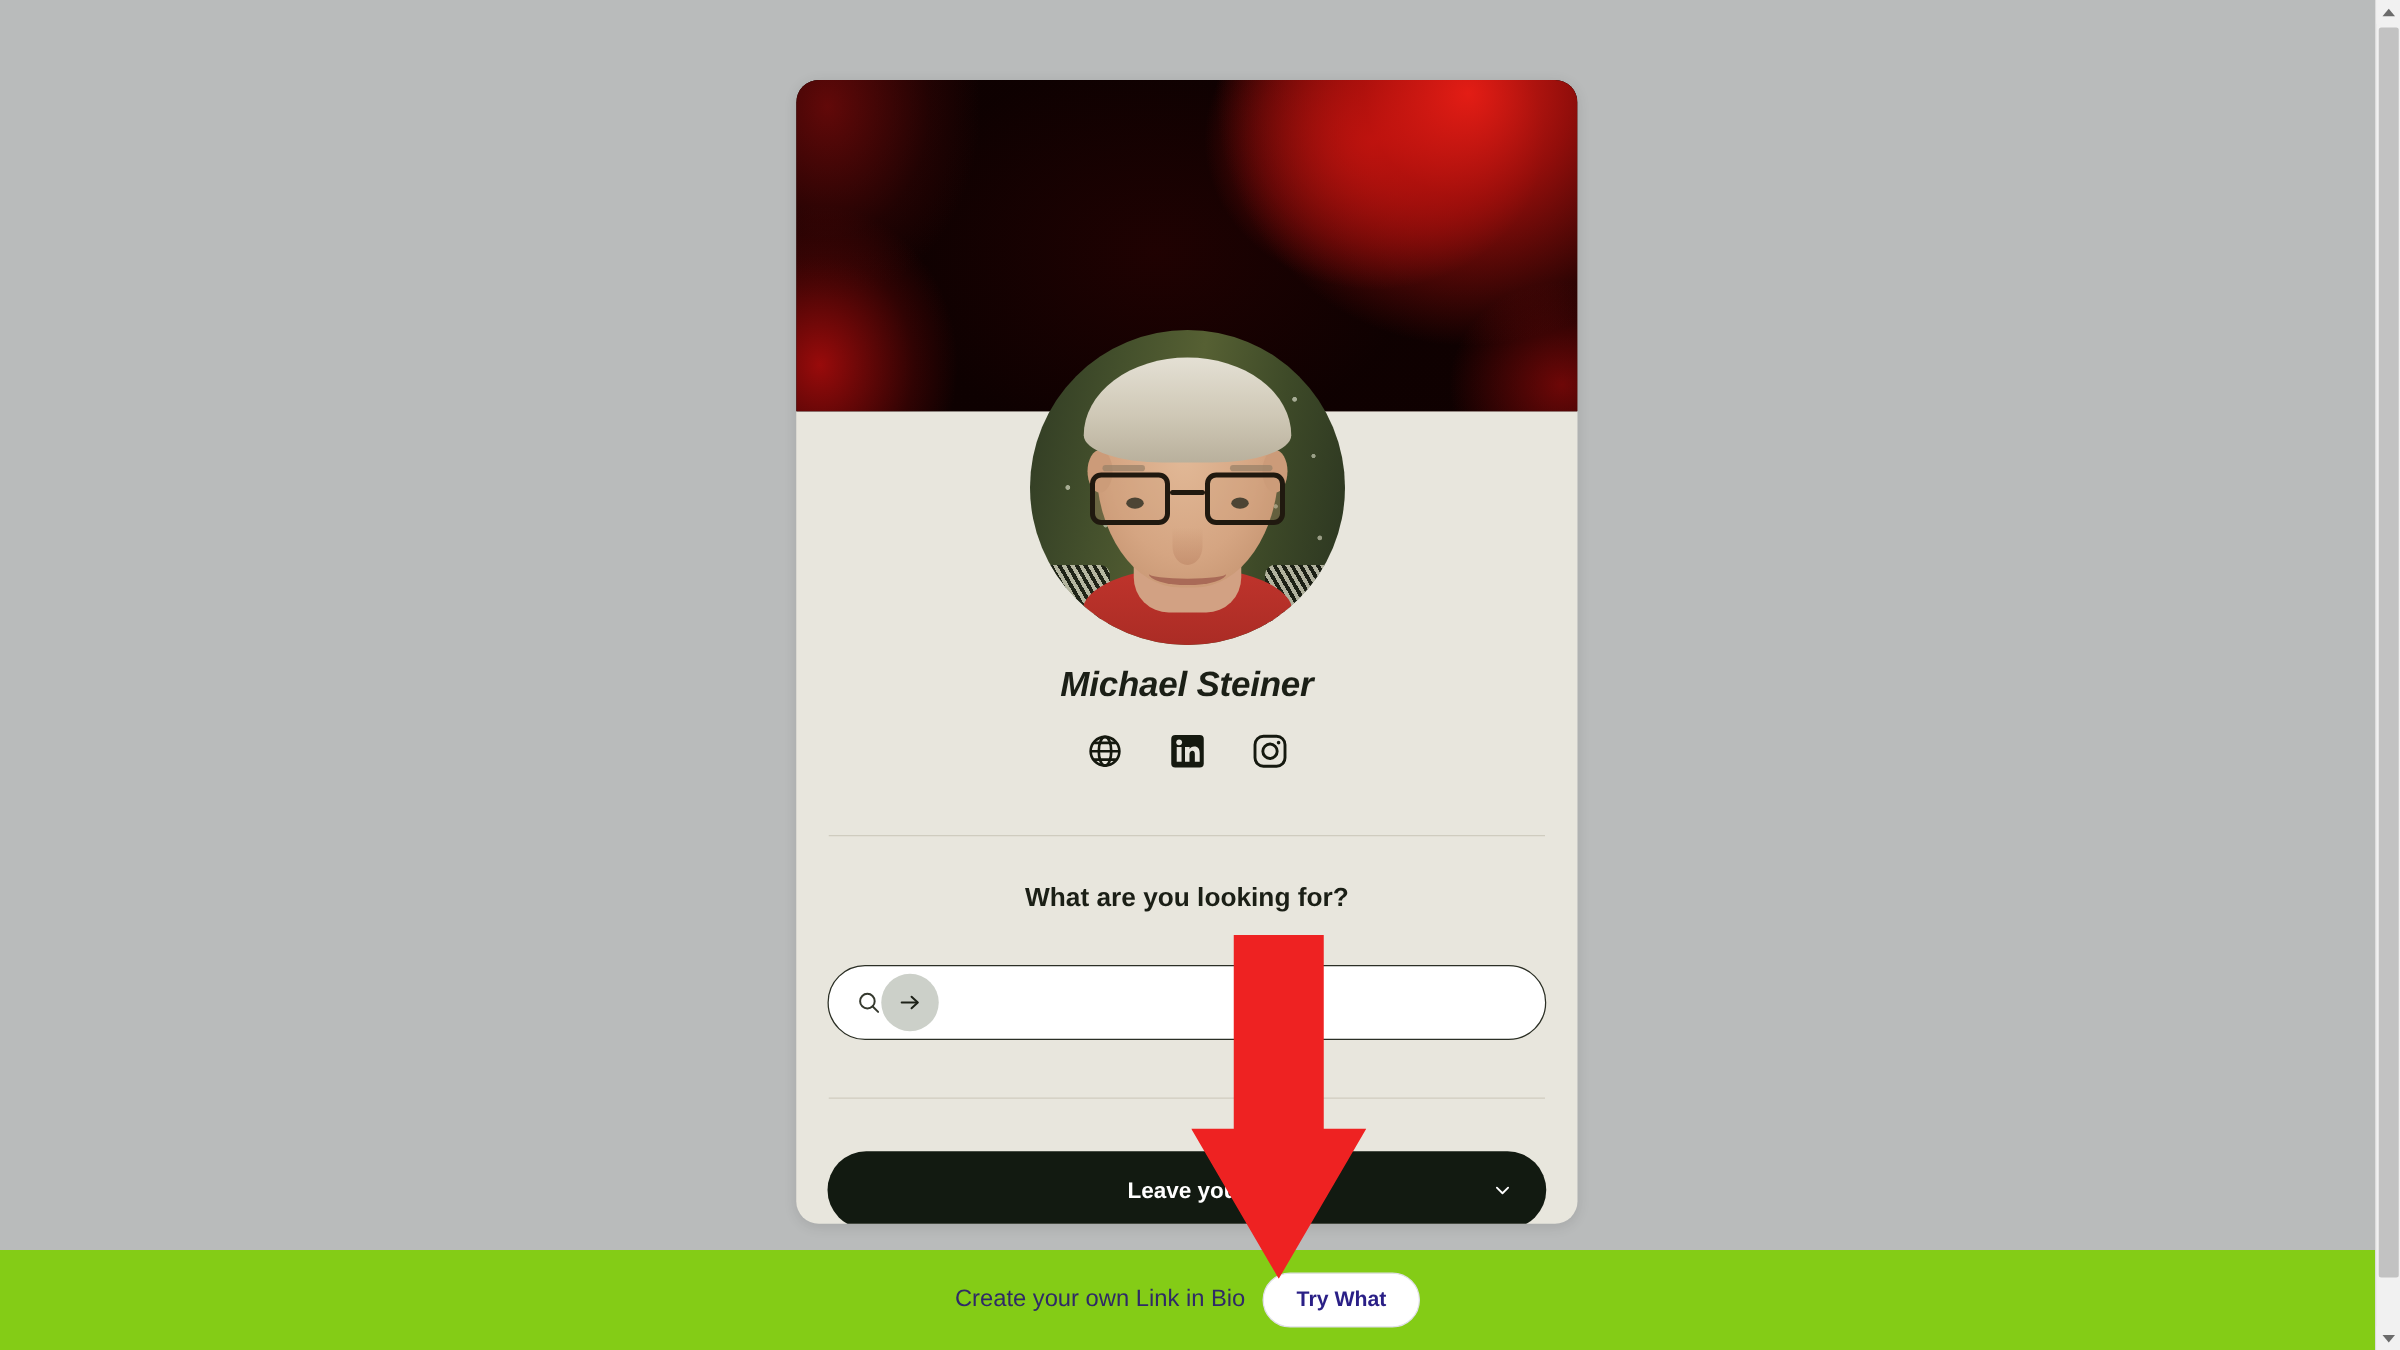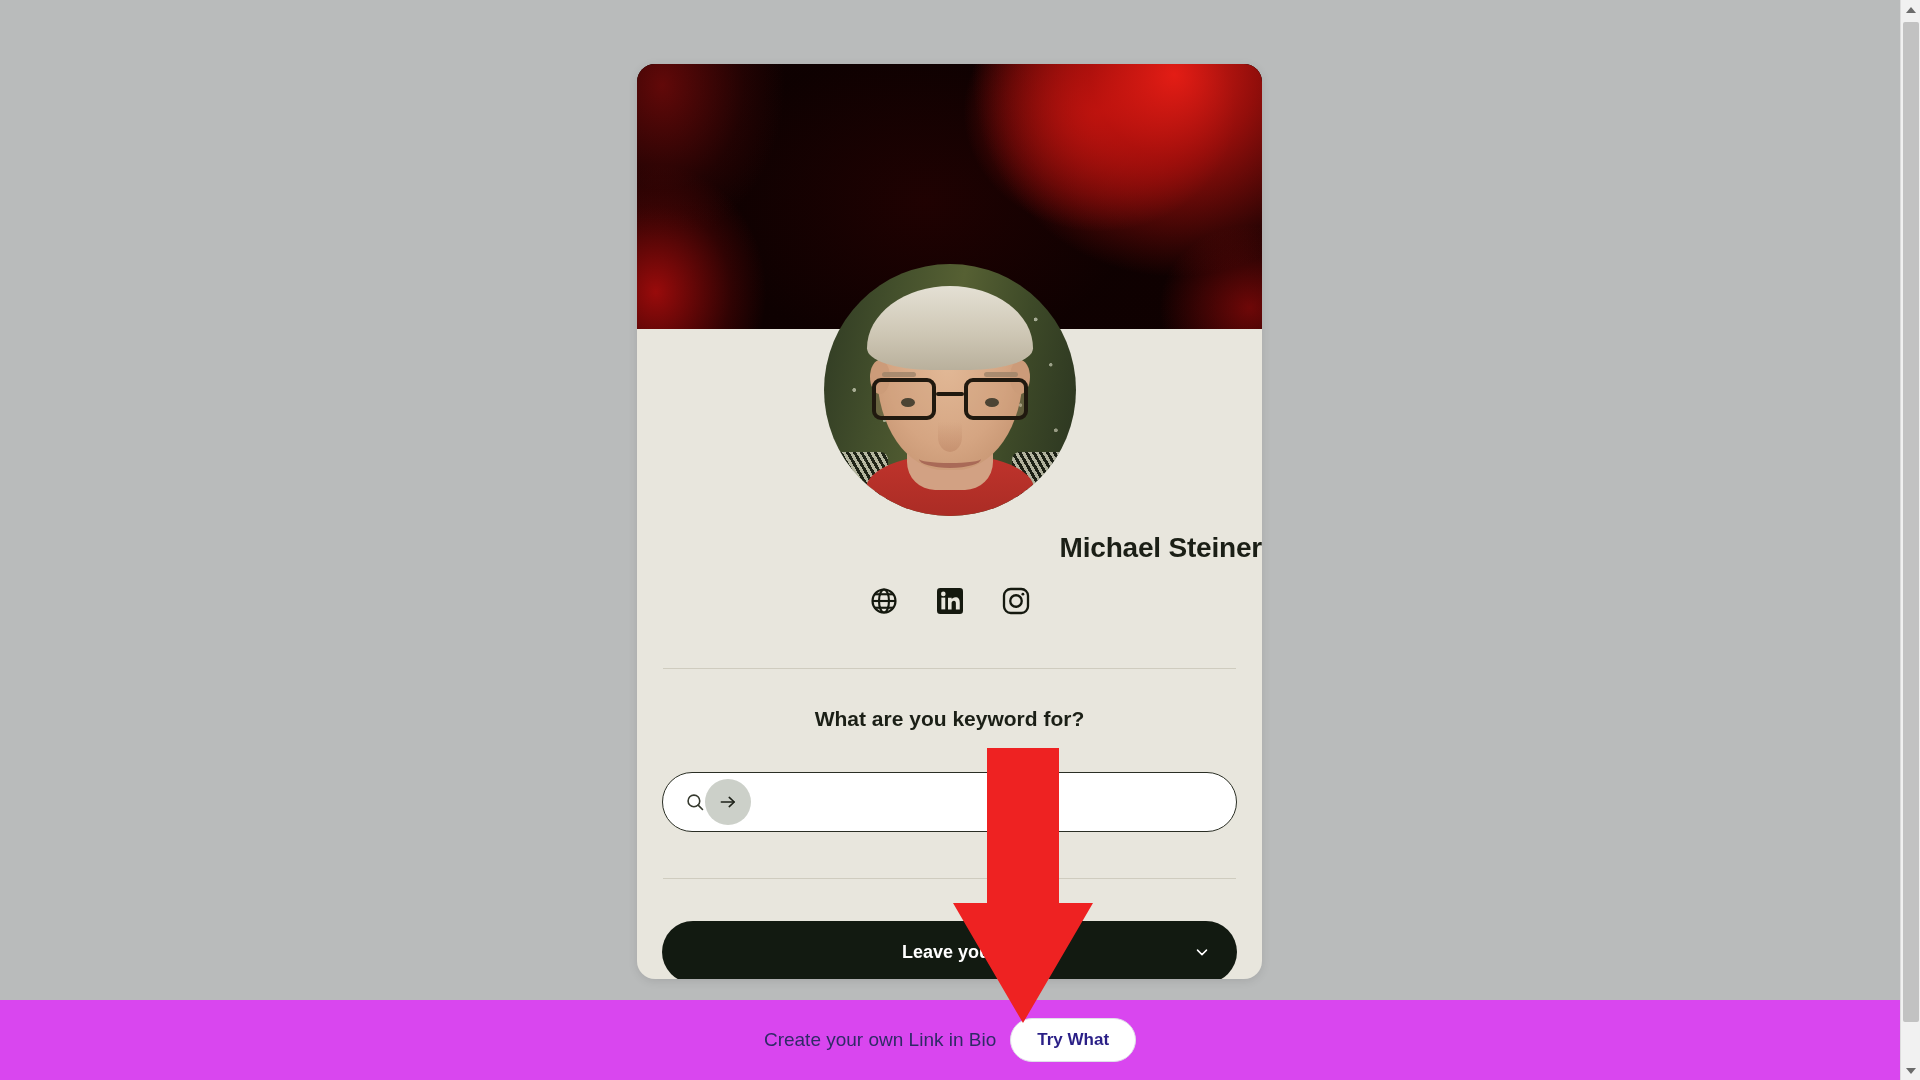--- a/index.html
+++ b/index.html
@@ -131,23 +131,24 @@
   .av-mouth {
     position: absolute; left: 50%; top: 186px; transform: translateX(-50%);
     width: 62px; height: 18px;
     border-bottom: 5px solid #a96a57;
     border-radius: 0 0 50% 50%;
   }
 
   
   .name {
     position: absolute; left: 0; right: 0; top: 468px;
-    text-align: right;
+    text-align: center;
     font-size: 28px; font-weight: 700; letter-spacing: -.2px;
     color: #1b1f16;
+    font-style: italic;
   }
 
   
   .socials {
     position: absolute; left: 0; right: 0; top: 522px;
     display: flex; justify-content: center; align-items: center; gap: 36px;
   }
   .social-icon { width: 30px; height: 30px; display: block; color: #15190f; cursor: pointer; }
 
   
@@ -207,21 +208,21 @@
   .cta-chevron {
     position: absolute; right: 26px; top: 50%; transform: translateY(-50%);
     width: 18px; height: 18px; color: #ffffff;
   }
 
   
   #footer {
     position: absolute;
     left: 0; top: 1000px;
     width: 1900px; height: 80px;
-    background: #d946ef;
+    background: #84cc16;
     display: flex; align-items: center; justify-content: center; gap: 14px;
   }
   .footer-text { font-size: 19px; color: #2f2a66; }
   .footer-btn {
     padding: 11px 26px;
     border: 1px solid #e0dfe9;
     border-radius: 30px;
     background: #ffffff;
     color: #2a1f86;
     font-family: "Liberation Sans", sans-serif;
@@ -327,21 +328,21 @@
           <svg class="social-icon" viewBox="0 0 24 24" fill="none" stroke="currentColor" stroke-width="1.85">
             <rect x="2.4" y="2.4" width="19.2" height="19.2" rx="5.4"></rect>
             <circle cx="12" cy="12" r="4.6"></circle>
             <circle cx="17.5" cy="6.5" r="1.15" fill="currentColor" stroke="none"></circle>
           </svg>
         </span>
       </div>
 
       <div class="divider" id="div1"></div>
 
-      <div class="search-title">What are you keyword for?</div>
+      <div class="search-title">What are you looking for?</div>
 
       <div class="search-bar">
         <svg class="search-icon" viewBox="0 0 24 24" fill="none" stroke="currentColor" stroke-width="1.9">
           <circle cx="10.7" cy="10.7" r="7"></circle>
           <line x1="15.8" y1="15.8" x2="21" y2="21" stroke-linecap="round"></line>
         </svg>
         <button class="search-submit">
           <svg viewBox="0 0 24 24" fill="none" stroke="currentColor" stroke-width="1.9">
             <line x1="4" y1="12" x2="19" y2="12" stroke-linecap="round"></line>
             <polyline points="13.5,6.5 19.5,12 13.5,17.5" stroke-linecap="round" stroke-linejoin="round"></polyline>

